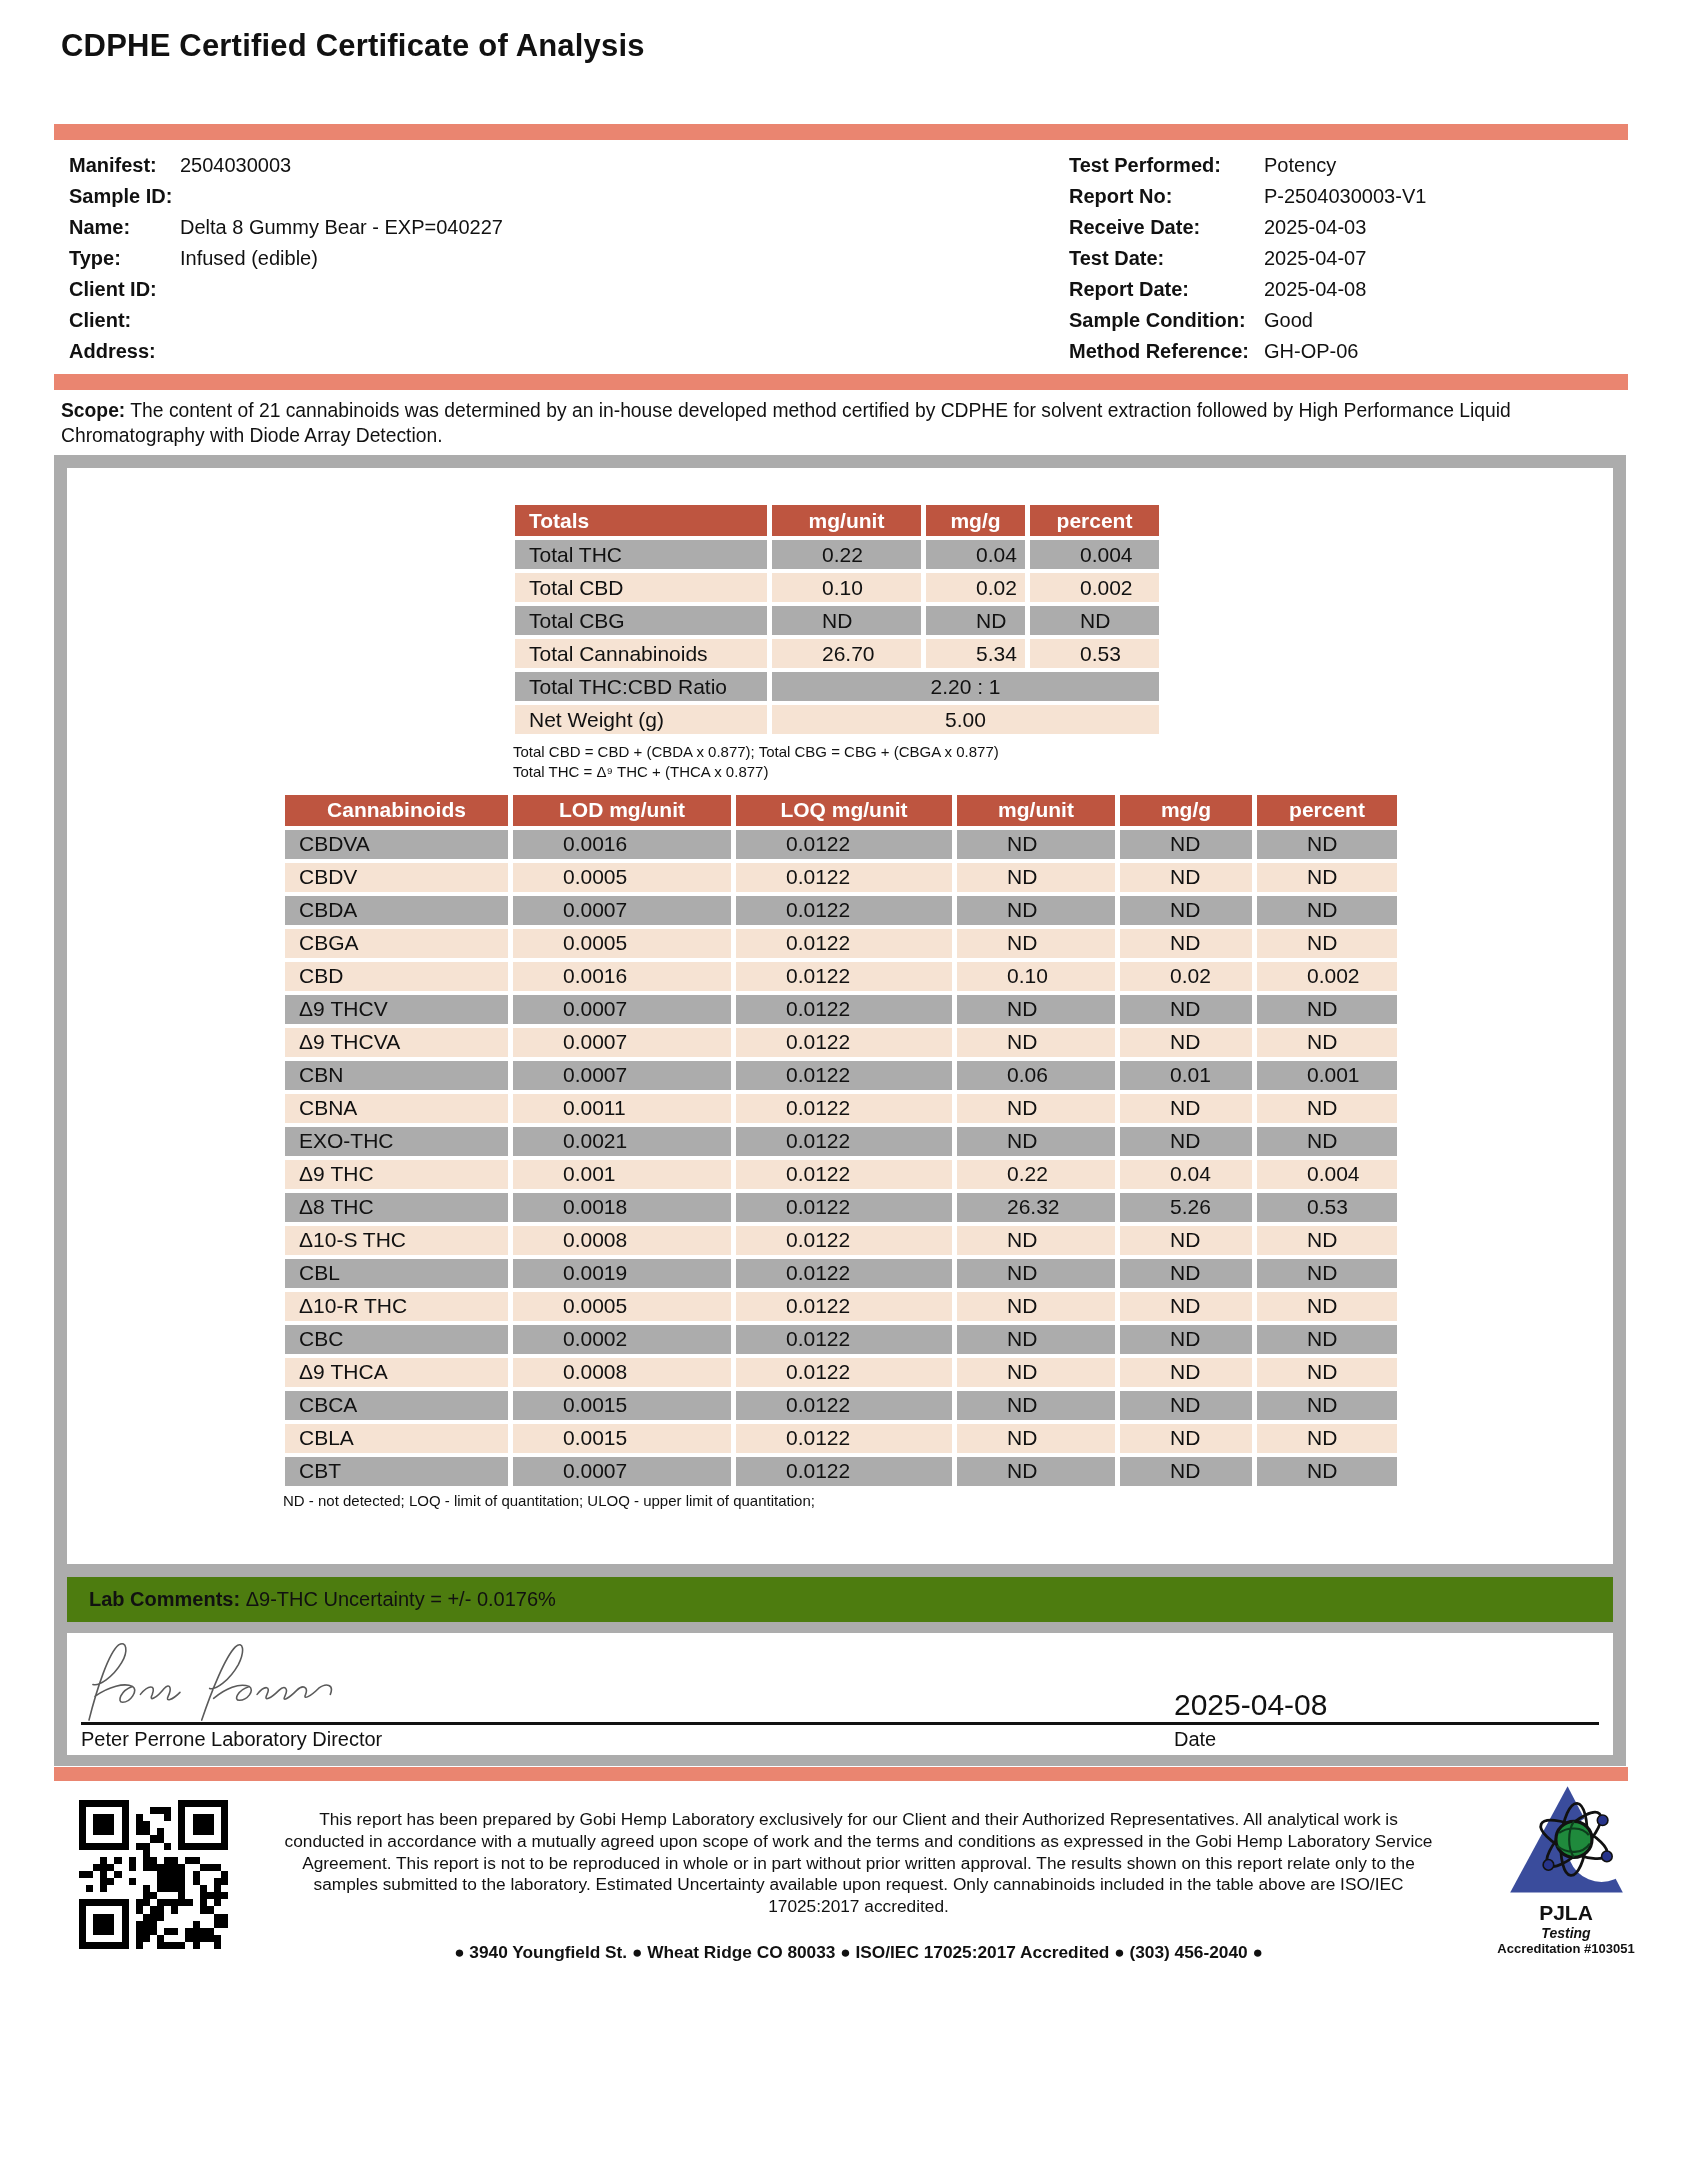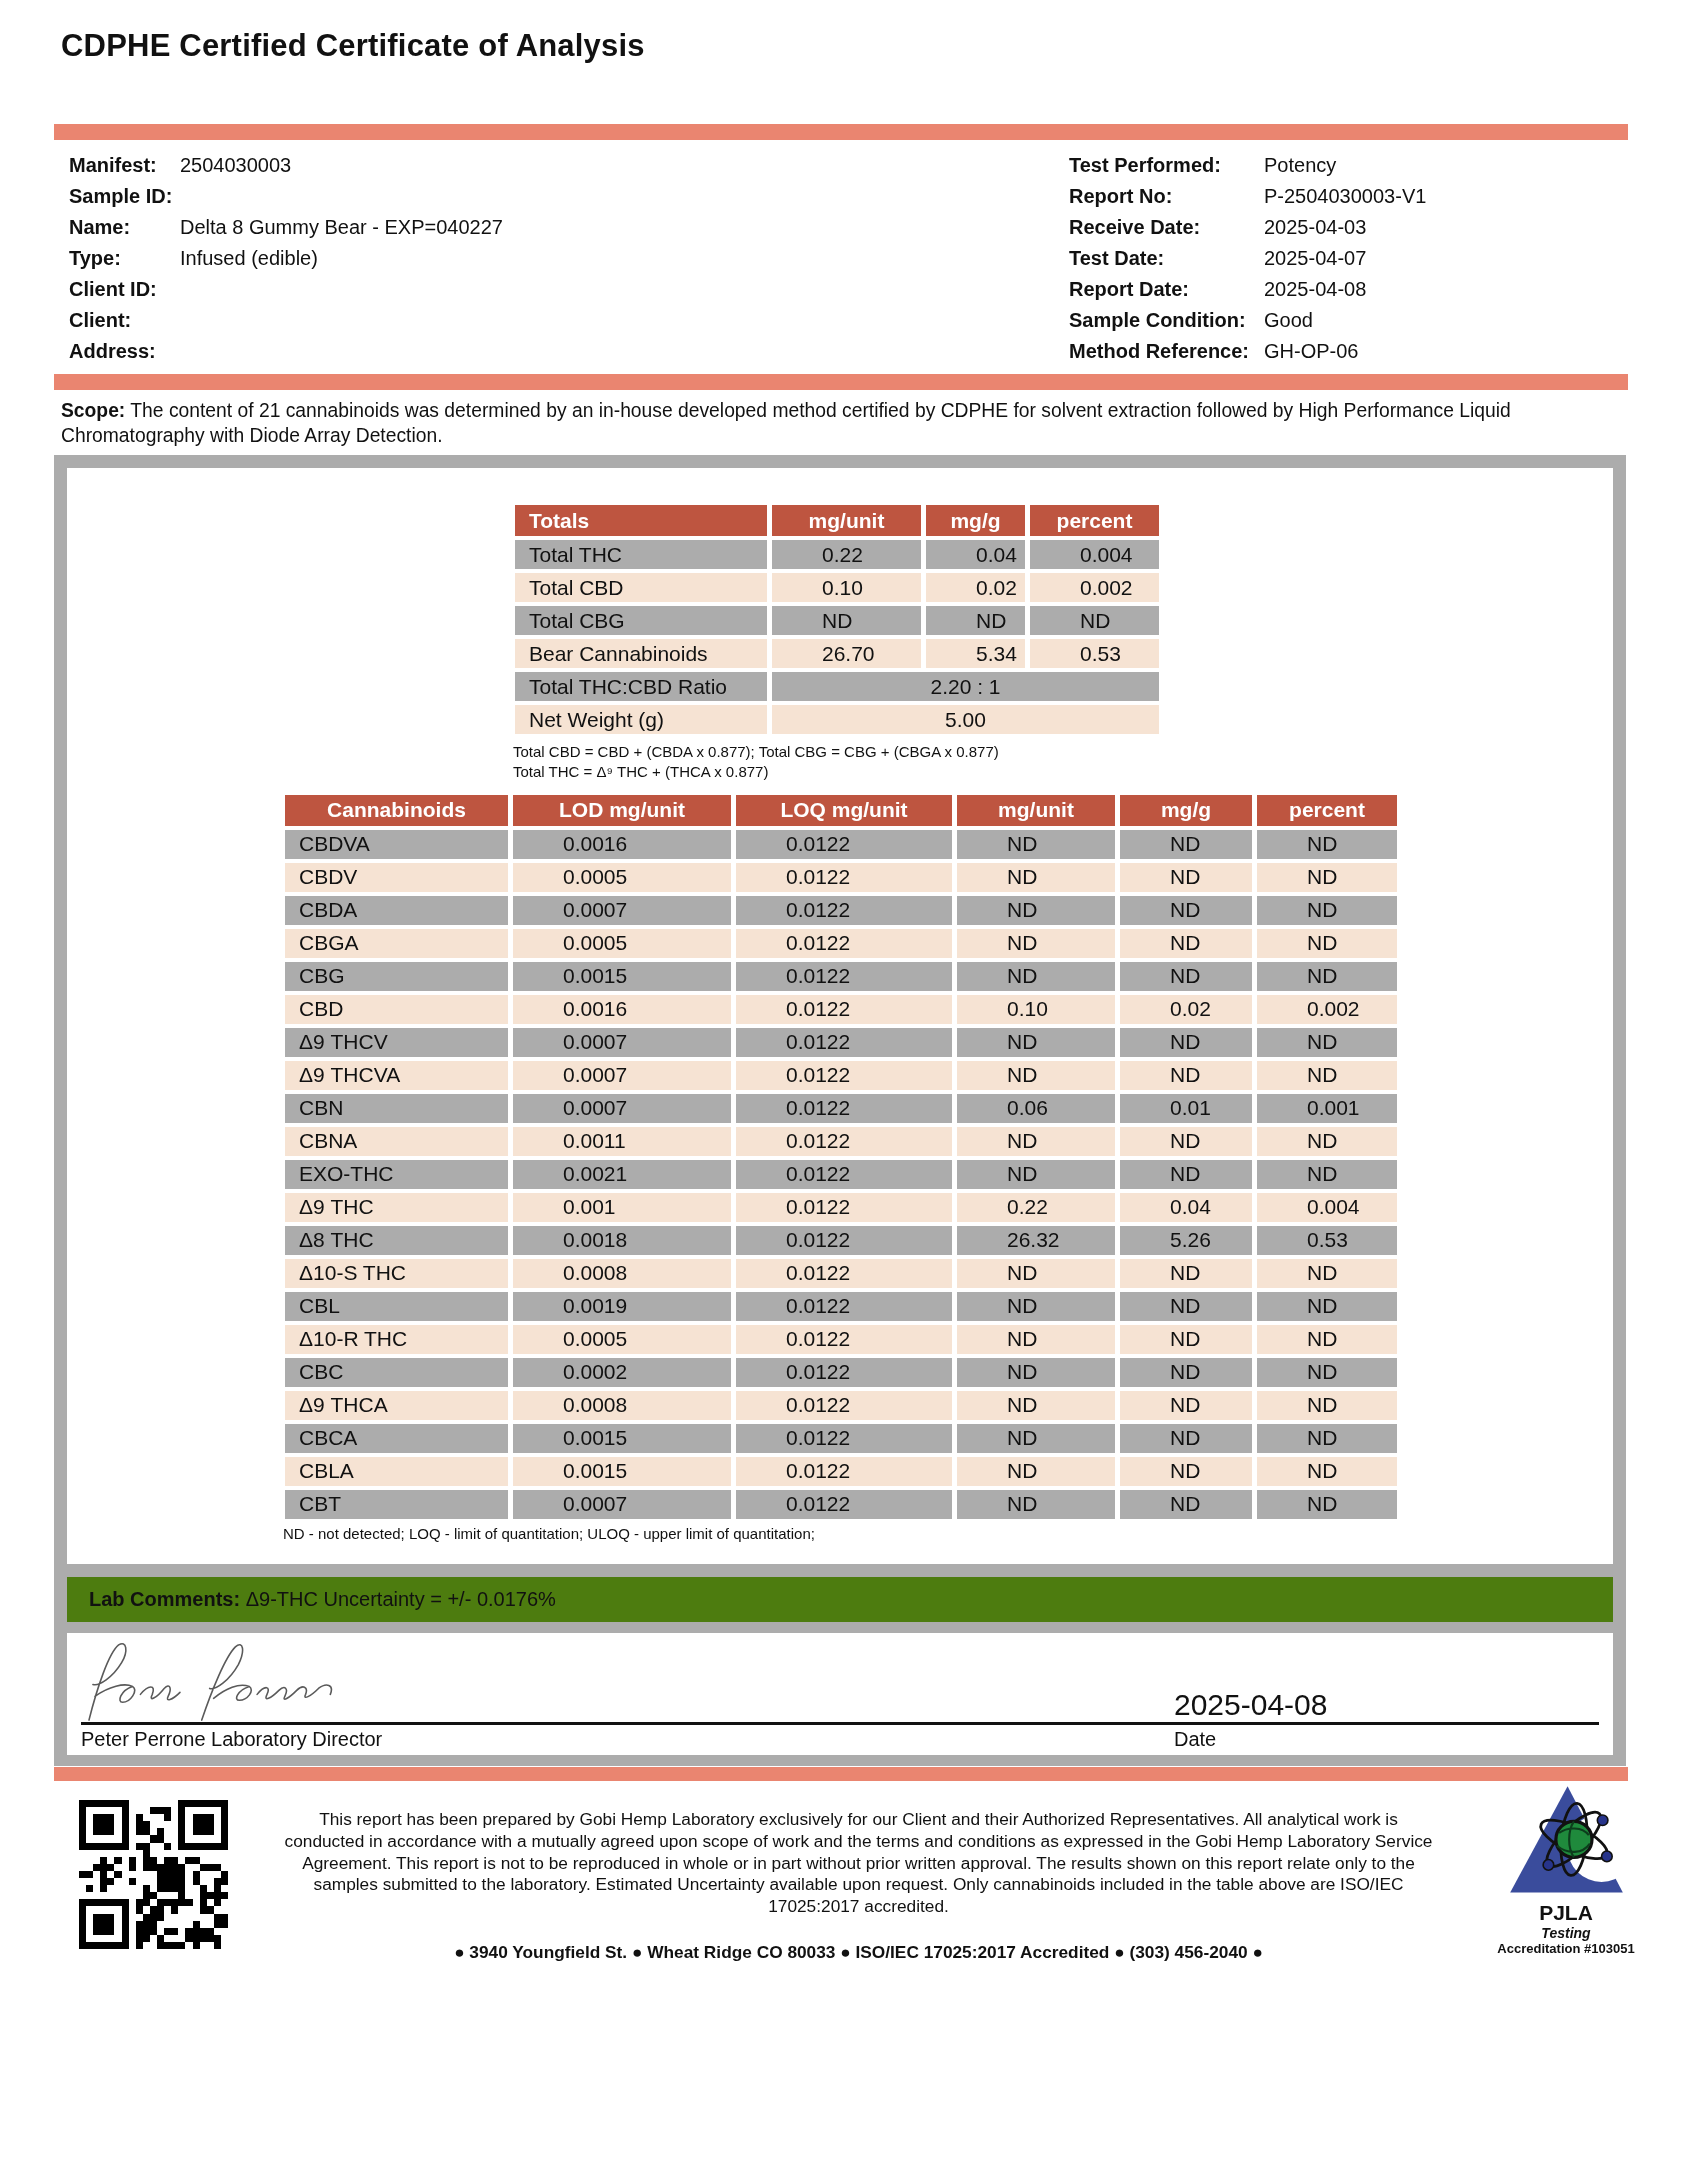--- a/index.html
+++ b/index.html
@@ -160,21 +160,21 @@
           <td>0.02</td>
           <td>0.002</td>
         </tr>
         <tr class="gray">
           <td class="cname">Total CBG</td>
           <td>ND</td>
           <td>ND</td>
           <td>ND</td>
         </tr>
         <tr class="peach">
-          <td class="cname">Bear Cannabinoids</td>
+          <td class="cname">Total Cannabinoids</td>
           <td>26.70</td>
           <td>5.34</td>
           <td>0.53</td>
         </tr>
         <tr class="gray">
           <td class="cname">Total THC:CBD Ratio</td>
           <td class="cspan" colspan="3">2.20 : 1</td>
         </tr>
         <tr class="peach">
           <td class="cname">Net Weight (g)</td>
@@ -227,28 +227,20 @@
           <td class="cname">CBDA</td>
           <td>0.0007</td>
           <td>0.0122</td>
           <td>ND</td>
           <td>ND</td>
           <td>ND</td>
         </tr>
         <tr class="peach">
           <td class="cname">CBGA</td>
           <td>0.0005</td>
-          <td>0.0122</td>
-          <td>ND</td>
-          <td>ND</td>
-          <td>ND</td>
-        </tr>
-        <tr class="gray">
-          <td class="cname">CBG</td>
-          <td>0.0015</td>
           <td>0.0122</td>
           <td>ND</td>
           <td>ND</td>
           <td>ND</td>
         </tr>
         <tr class="peach">
           <td class="cname">CBD</td>
           <td>0.0016</td>
           <td>0.0122</td>
           <td>0.10</td>

